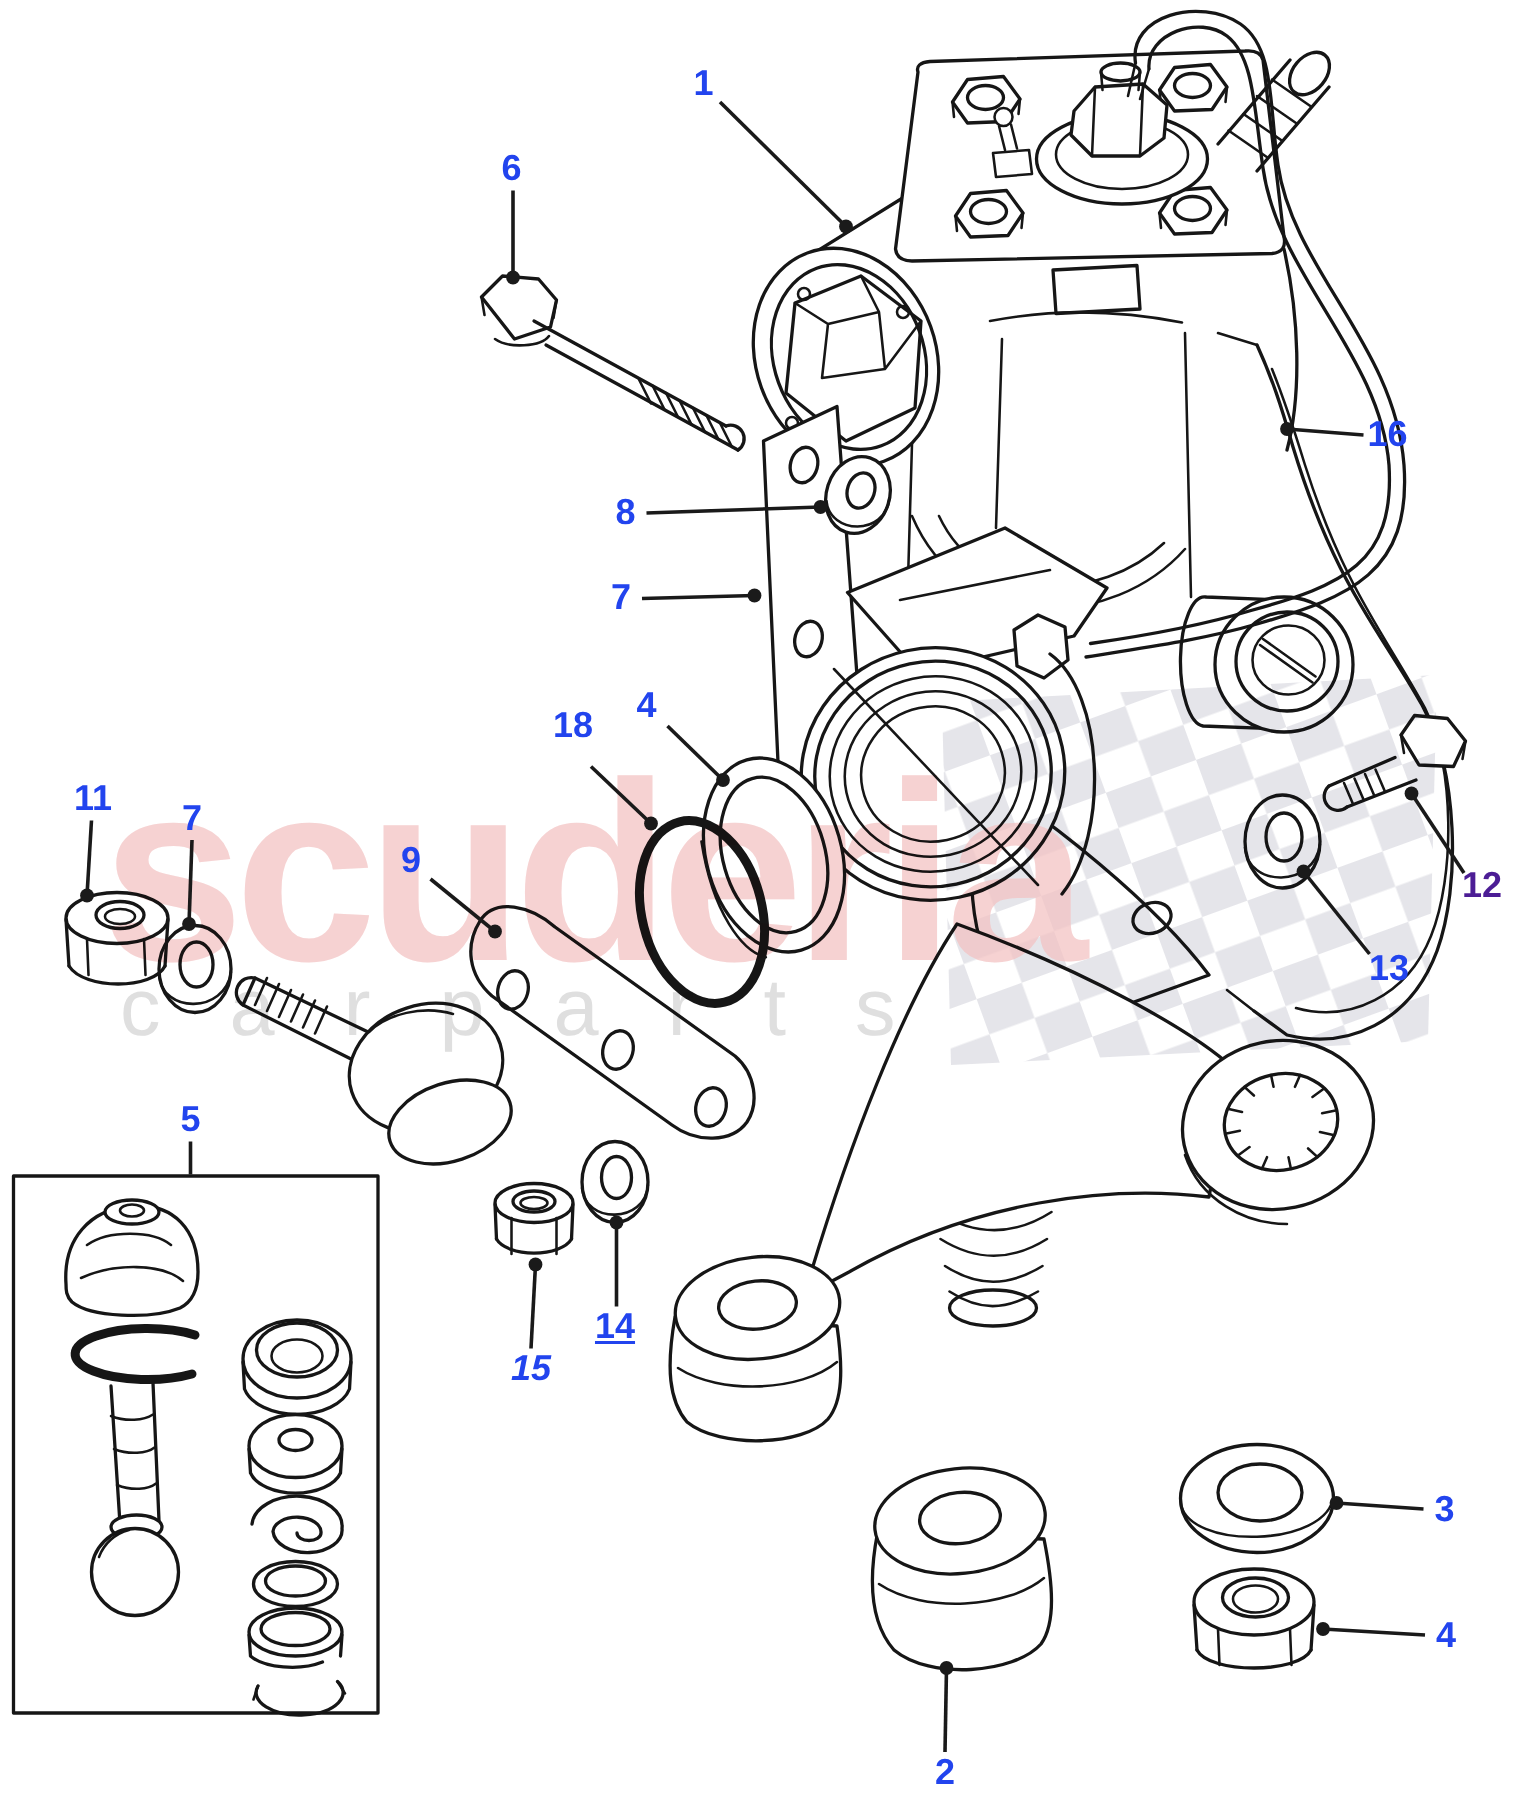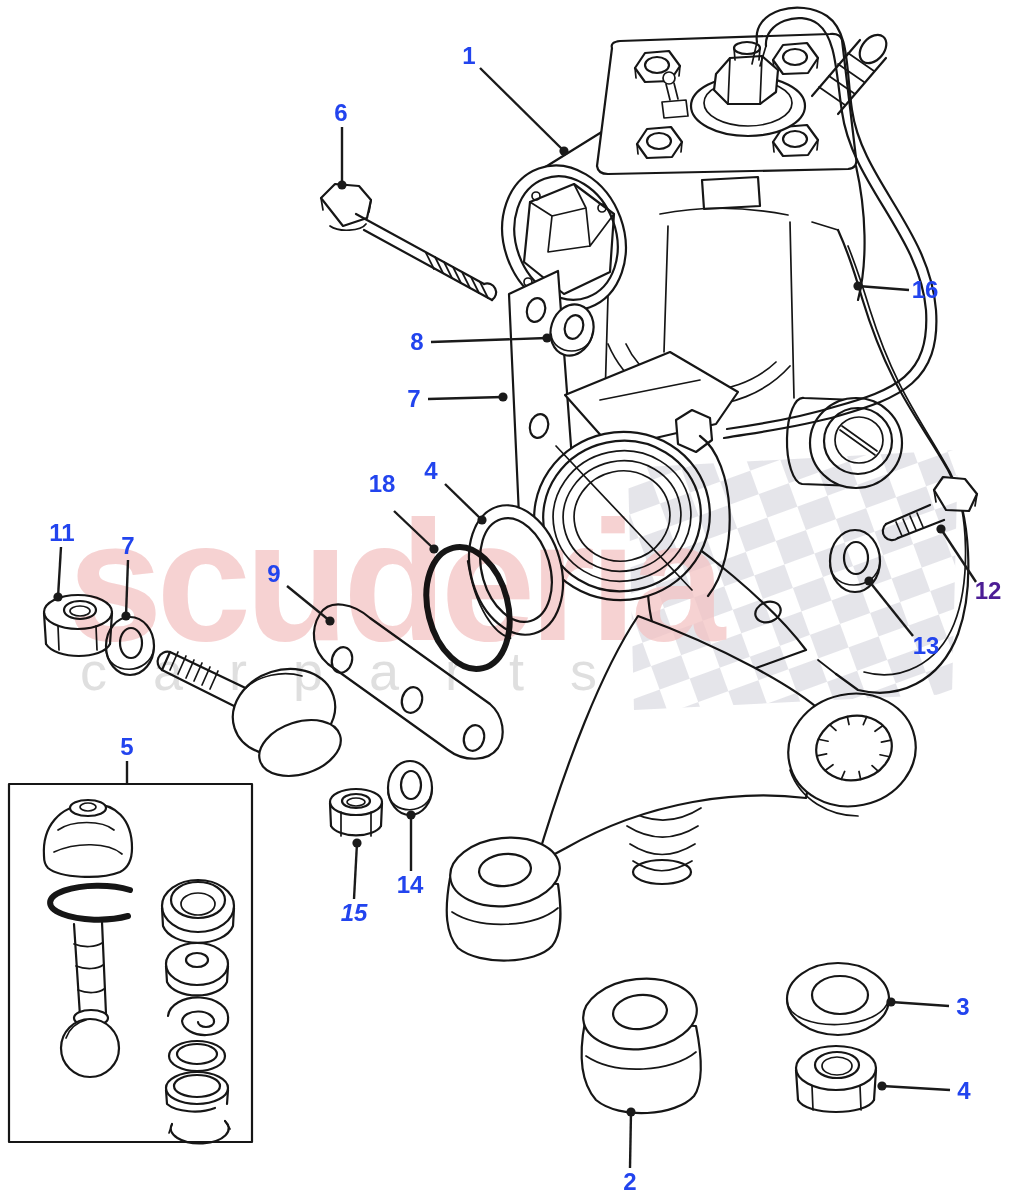--- a/index.html
+++ b/index.html
@@ -347,19 +347,19 @@
       <div class="callout" style="left: 414px; top: 399px; color: rgb(34, 68, 238);">7</div>
       <div class="callout" style="left: 431px; top: 471px; color: rgb(34, 68, 238);">4</div>
       <div class="callout" style="left: 382px; top: 484px; color: rgb(34, 68, 238);">18</div>
       <div class="callout" style="left: 988px; top: 591px; color: #4c1d95;">12</div>
       <div class="callout" style="left: 926px; top: 646px; color: rgb(34, 68, 238);">13</div>
       <div class="callout" style="left: 62px; top: 533px; color: rgb(34, 68, 238); text-align: right;">11</div>
       <div class="callout" style="left: 128px; top: 546px; color: rgb(34, 68, 238);">7</div>
       <div class="callout" style="left: 274px; top: 574px; color: rgb(34, 68, 238);">9</div>
       <div class="callout" style="left: 127px; top: 747px; color: rgb(34, 68, 238);">5</div>
       <div class="callout" style="left: 354px; top: 913px; color: rgb(34, 68, 238); font-style: italic;">15</div>
-      <div class="callout" style="left: 410px; top: 885px; color: rgb(34, 68, 238);">14</div>
+      <div class="callout" style="left: 410px; top: 885px; color: rgb(34, 68, 238); text-decoration: underline;">14</div>
       <div class="callout" style="left: 630px; top: 1182px; color: rgb(34, 68, 238);">2</div>
       <div class="callout" style="left: 963px; top: 1007px; color: rgb(34, 68, 238);">3</div>
       <div class="callout" style="left: 964px; top: 1091px; color: rgb(34, 68, 238);">4</div>
     </div>
 
 </div>
 
 </body></html>

